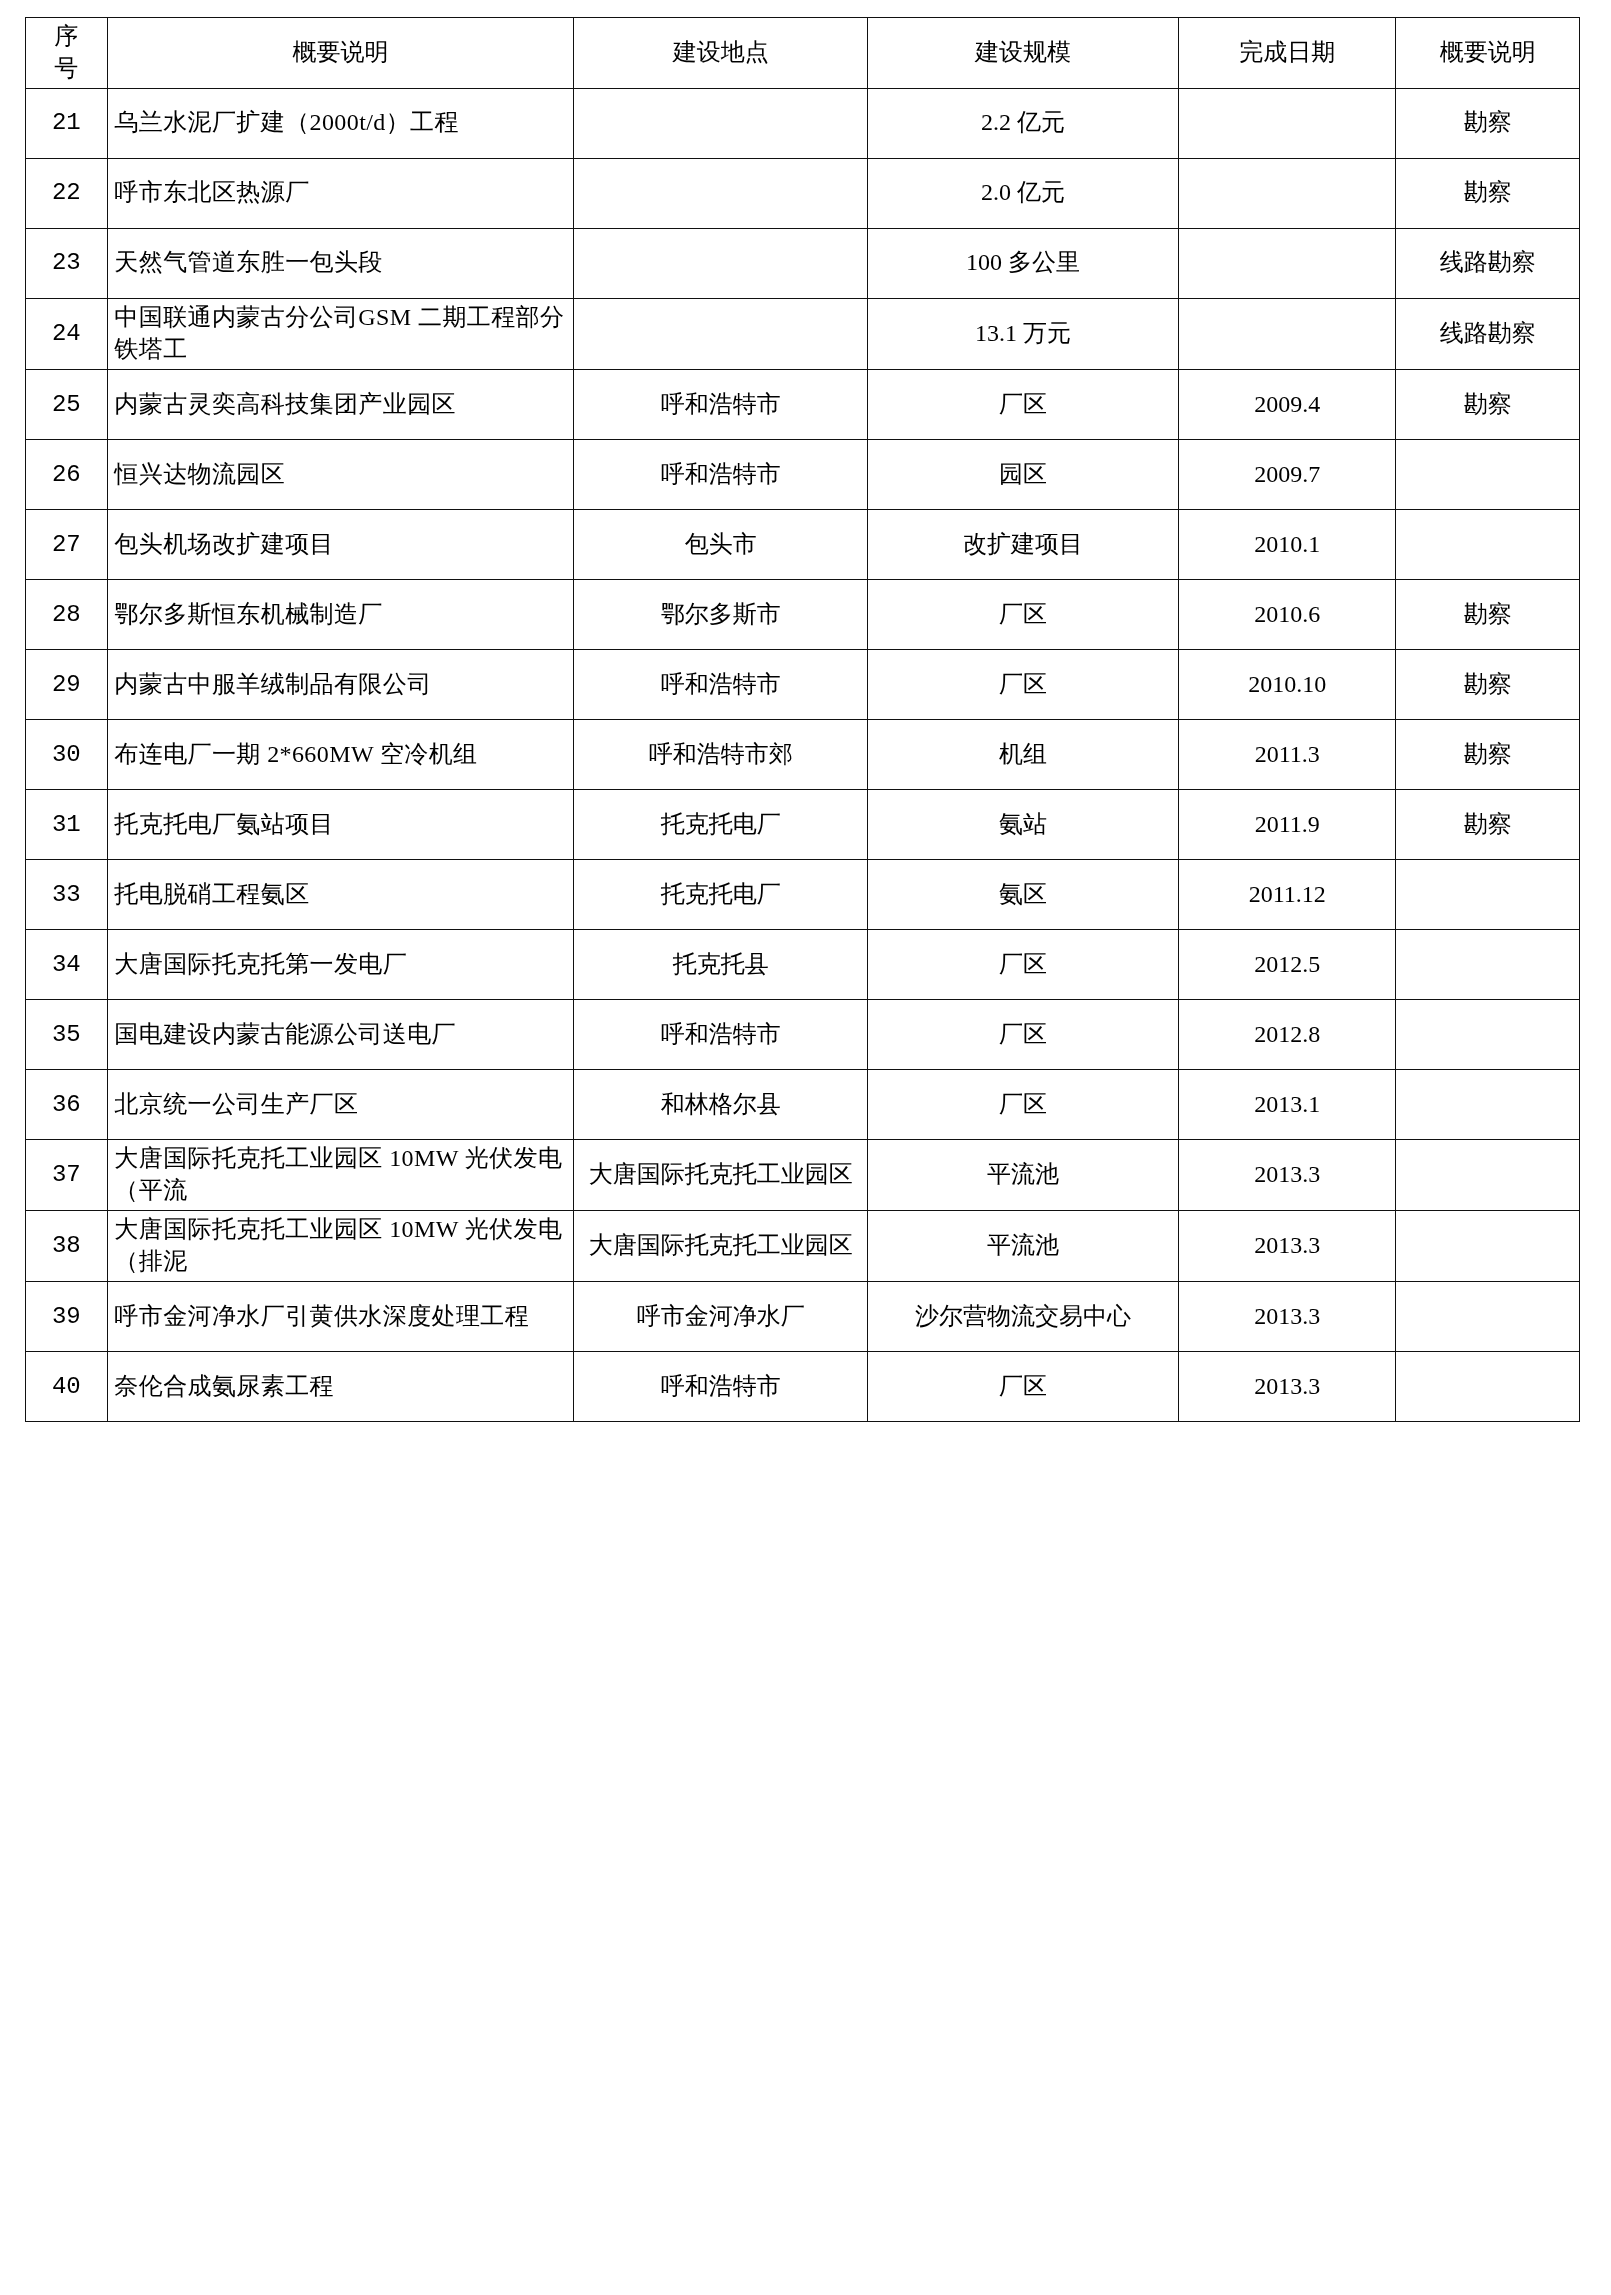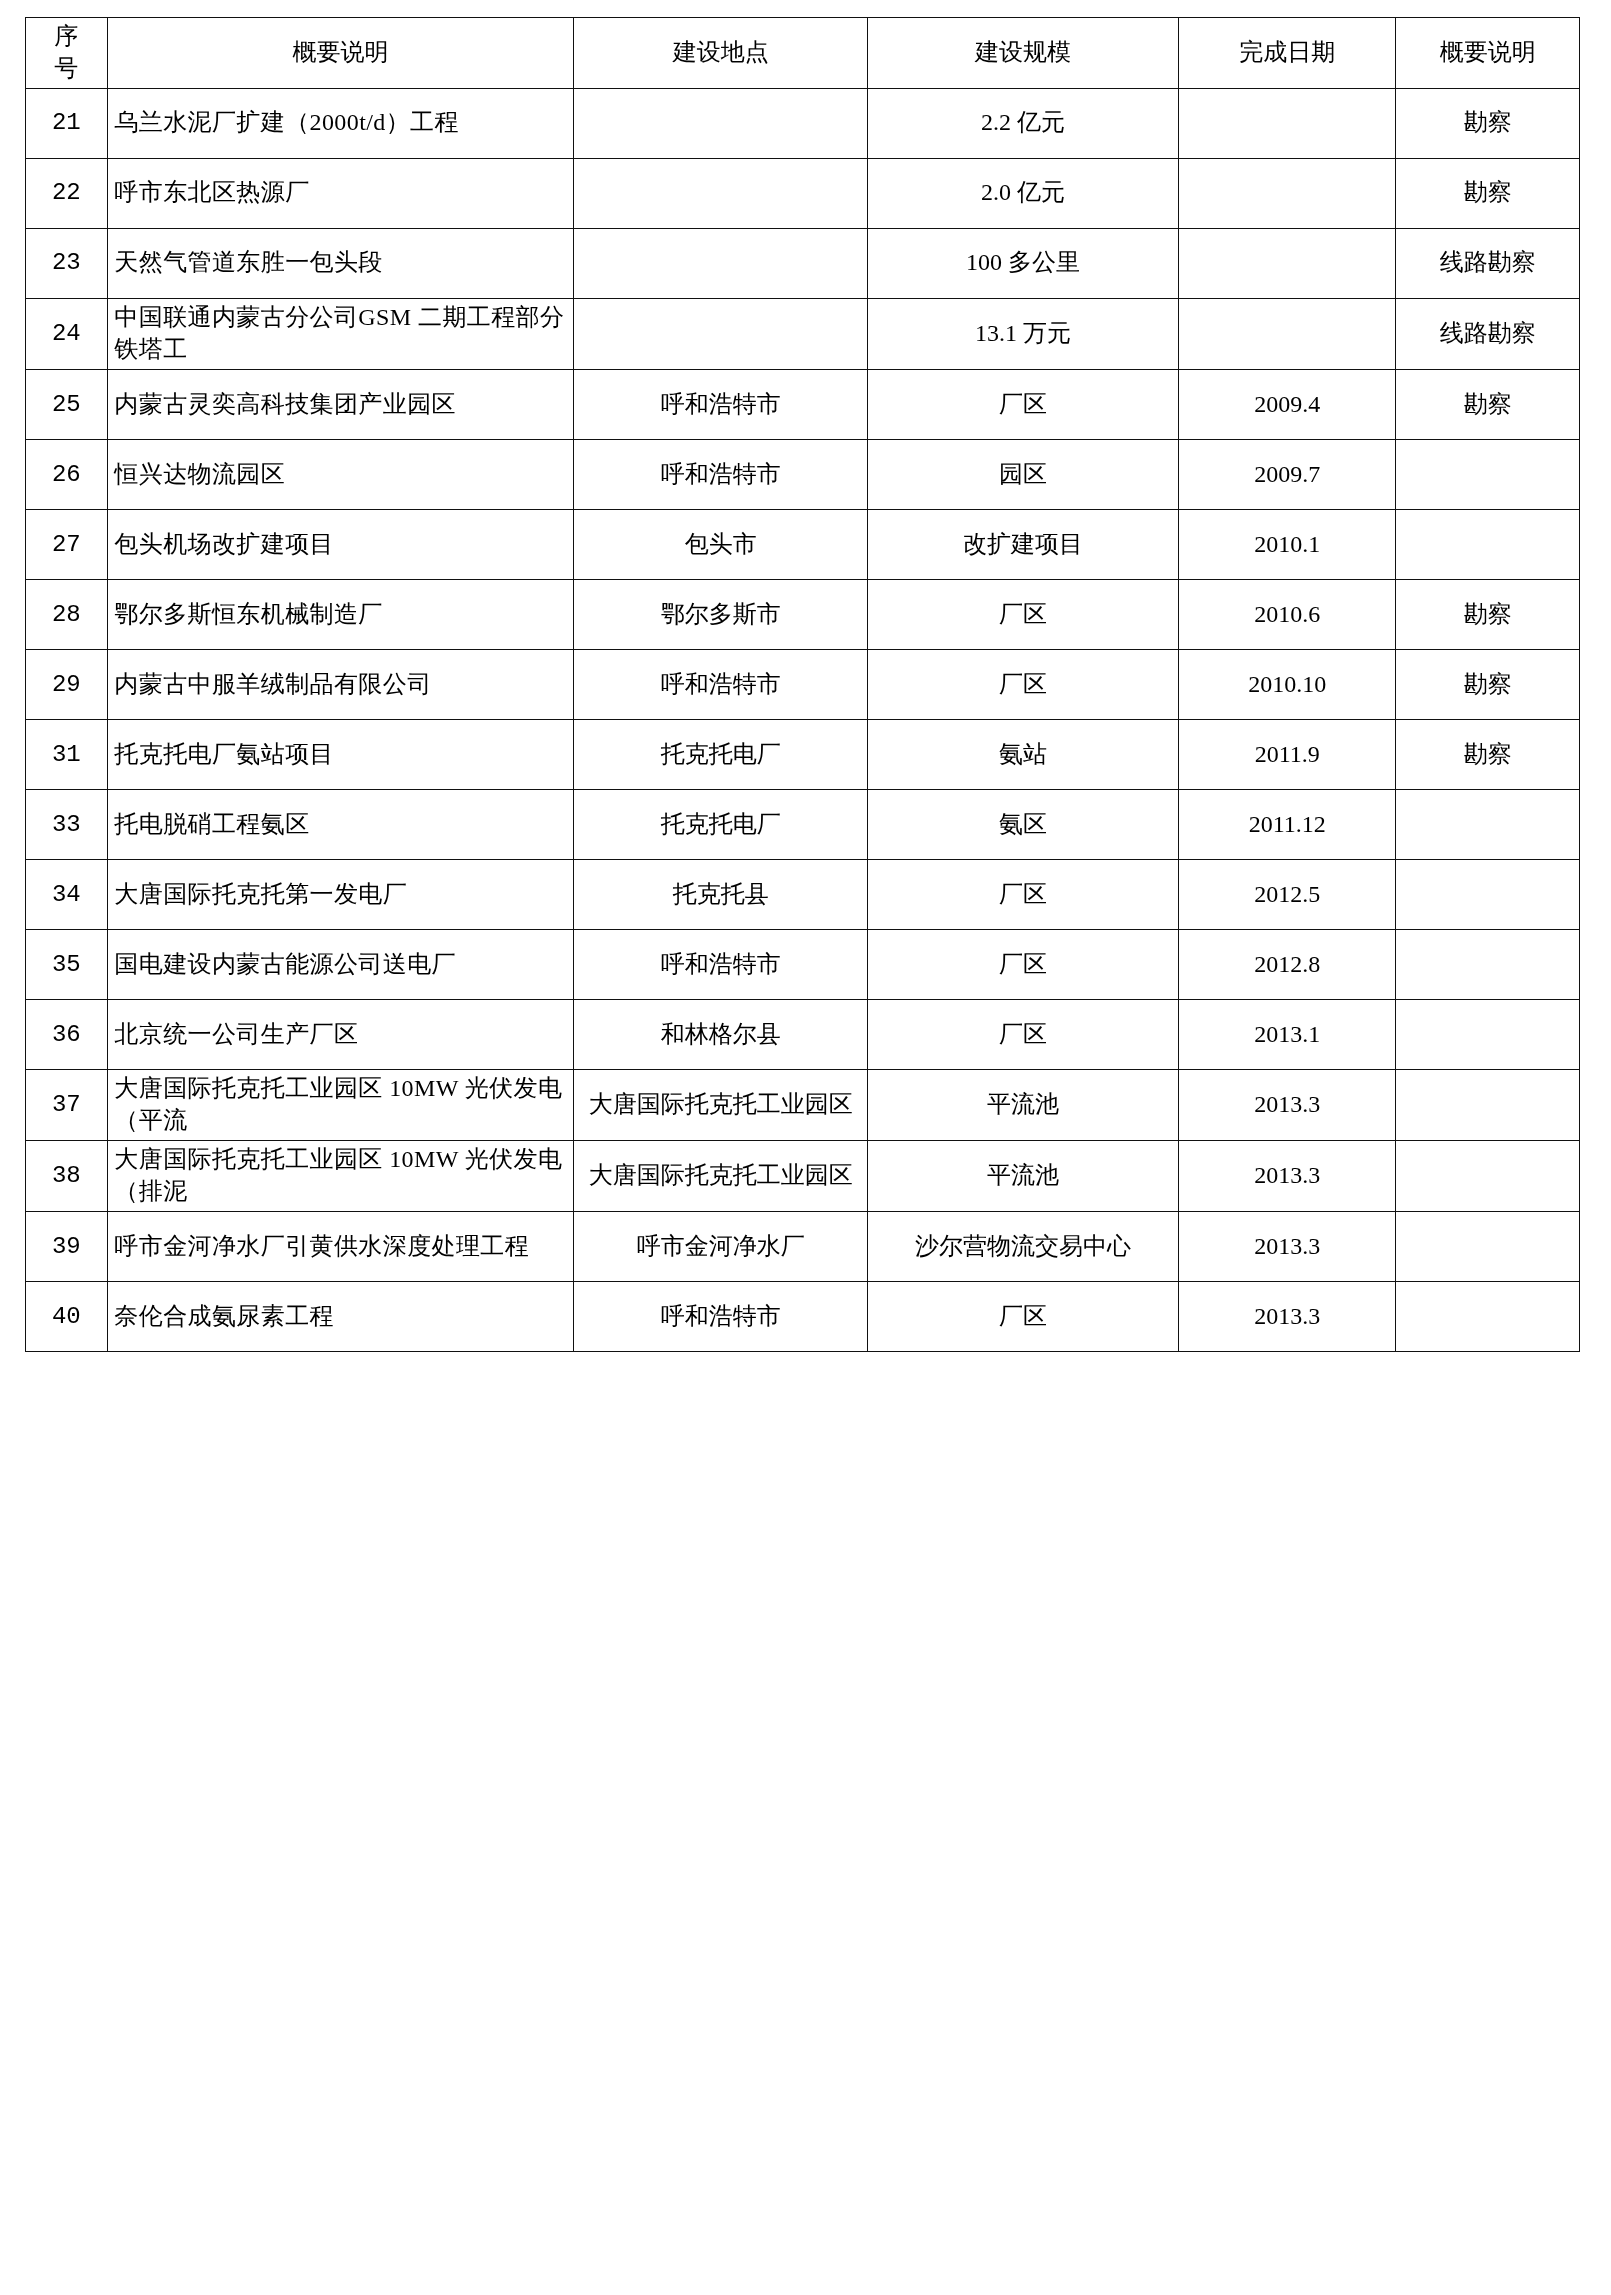--- a/index.html
+++ b/index.html
@@ -172,20 +172,28 @@
         </tr>
         <tr>
           <td class="seq">29</td>
           <td class="name">内蒙古中服羊绒制品有限公司</td>
           <td class="site">呼和浩特市</td>
           <td class="scale">厂区</td>
           <td class="date">2010.10</td>
           <td class="note">勘察</td>
         </tr>
         <tr>
+          <td class="seq">30</td>
+          <td class="name">布连电厂一期 2*660MW 空冷机组</td>
+          <td class="site">呼和浩特市郊</td>
+          <td class="scale">机组</td>
+          <td class="date">2011.3</td>
+          <td class="note">勘察</td>
+        </tr>
+        <tr>
           <td class="seq">31</td>
           <td class="name">托克托电厂氨站项目</td>
           <td class="site">托克托电厂</td>
           <td class="scale">氨站</td>
           <td class="date">2011.9</td>
           <td class="note">勘察</td>
         </tr>
         <tr>
           <td class="seq">33</td>
           <td class="name">托电脱硝工程氨区</td>

